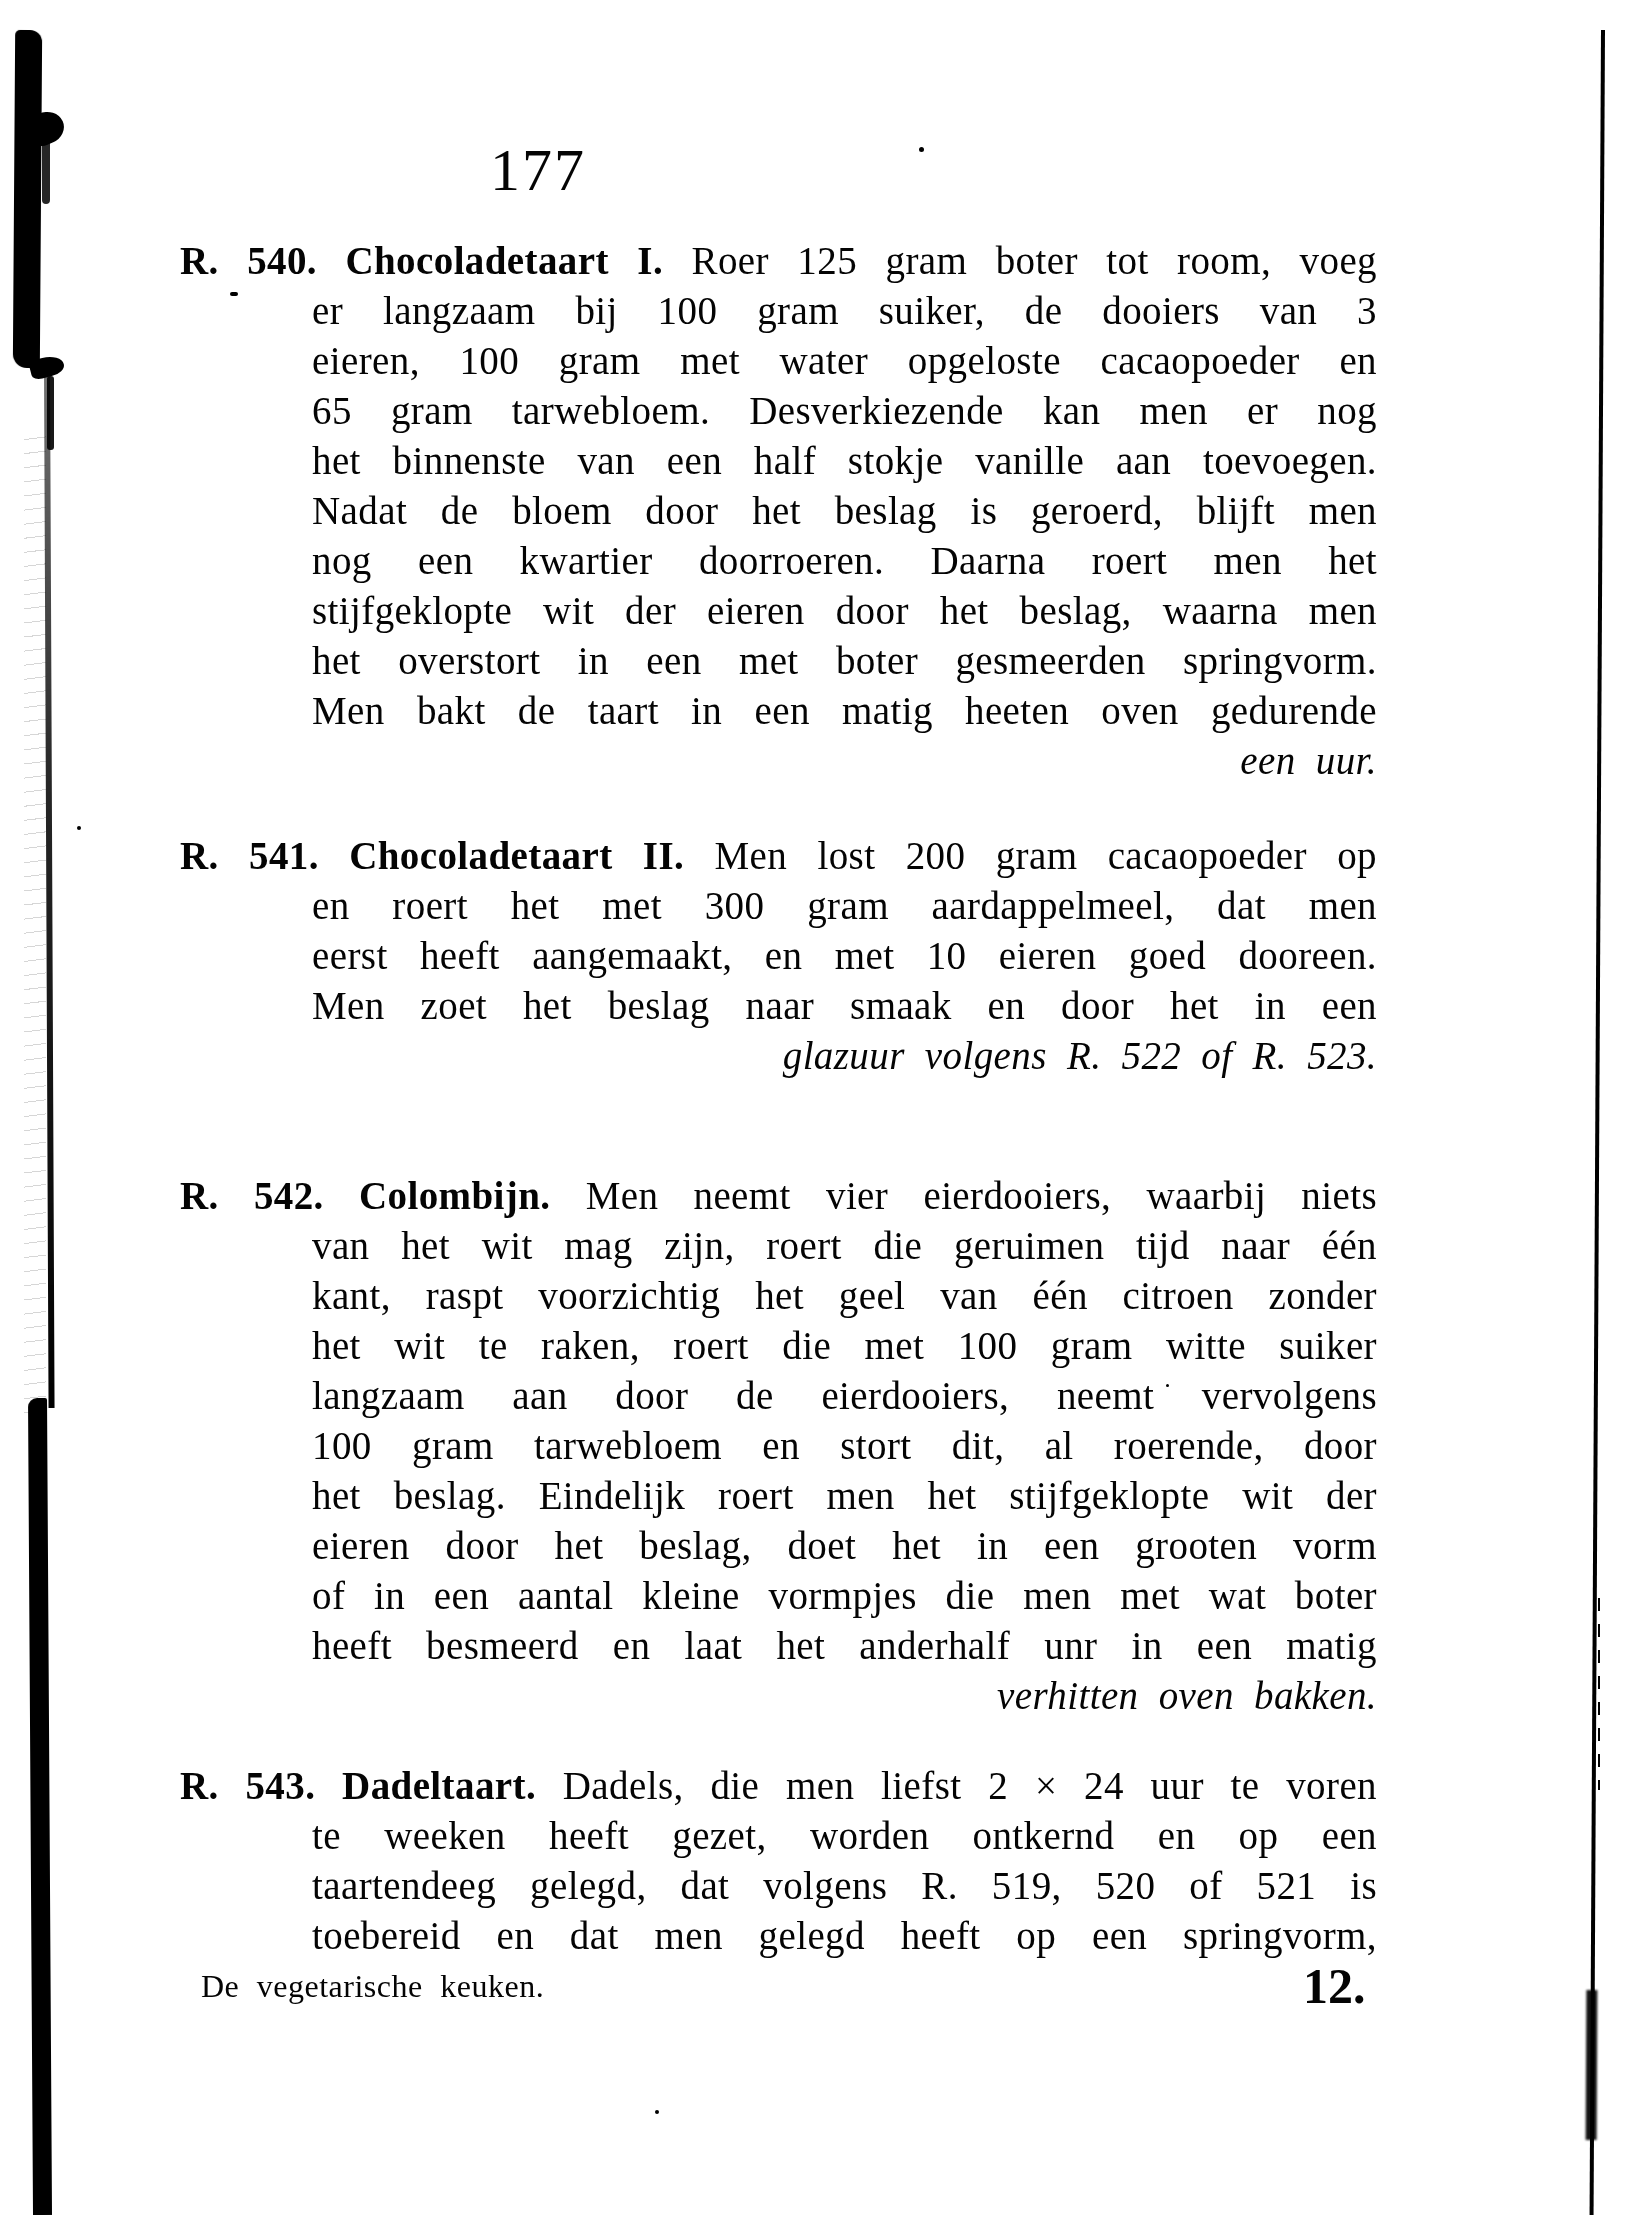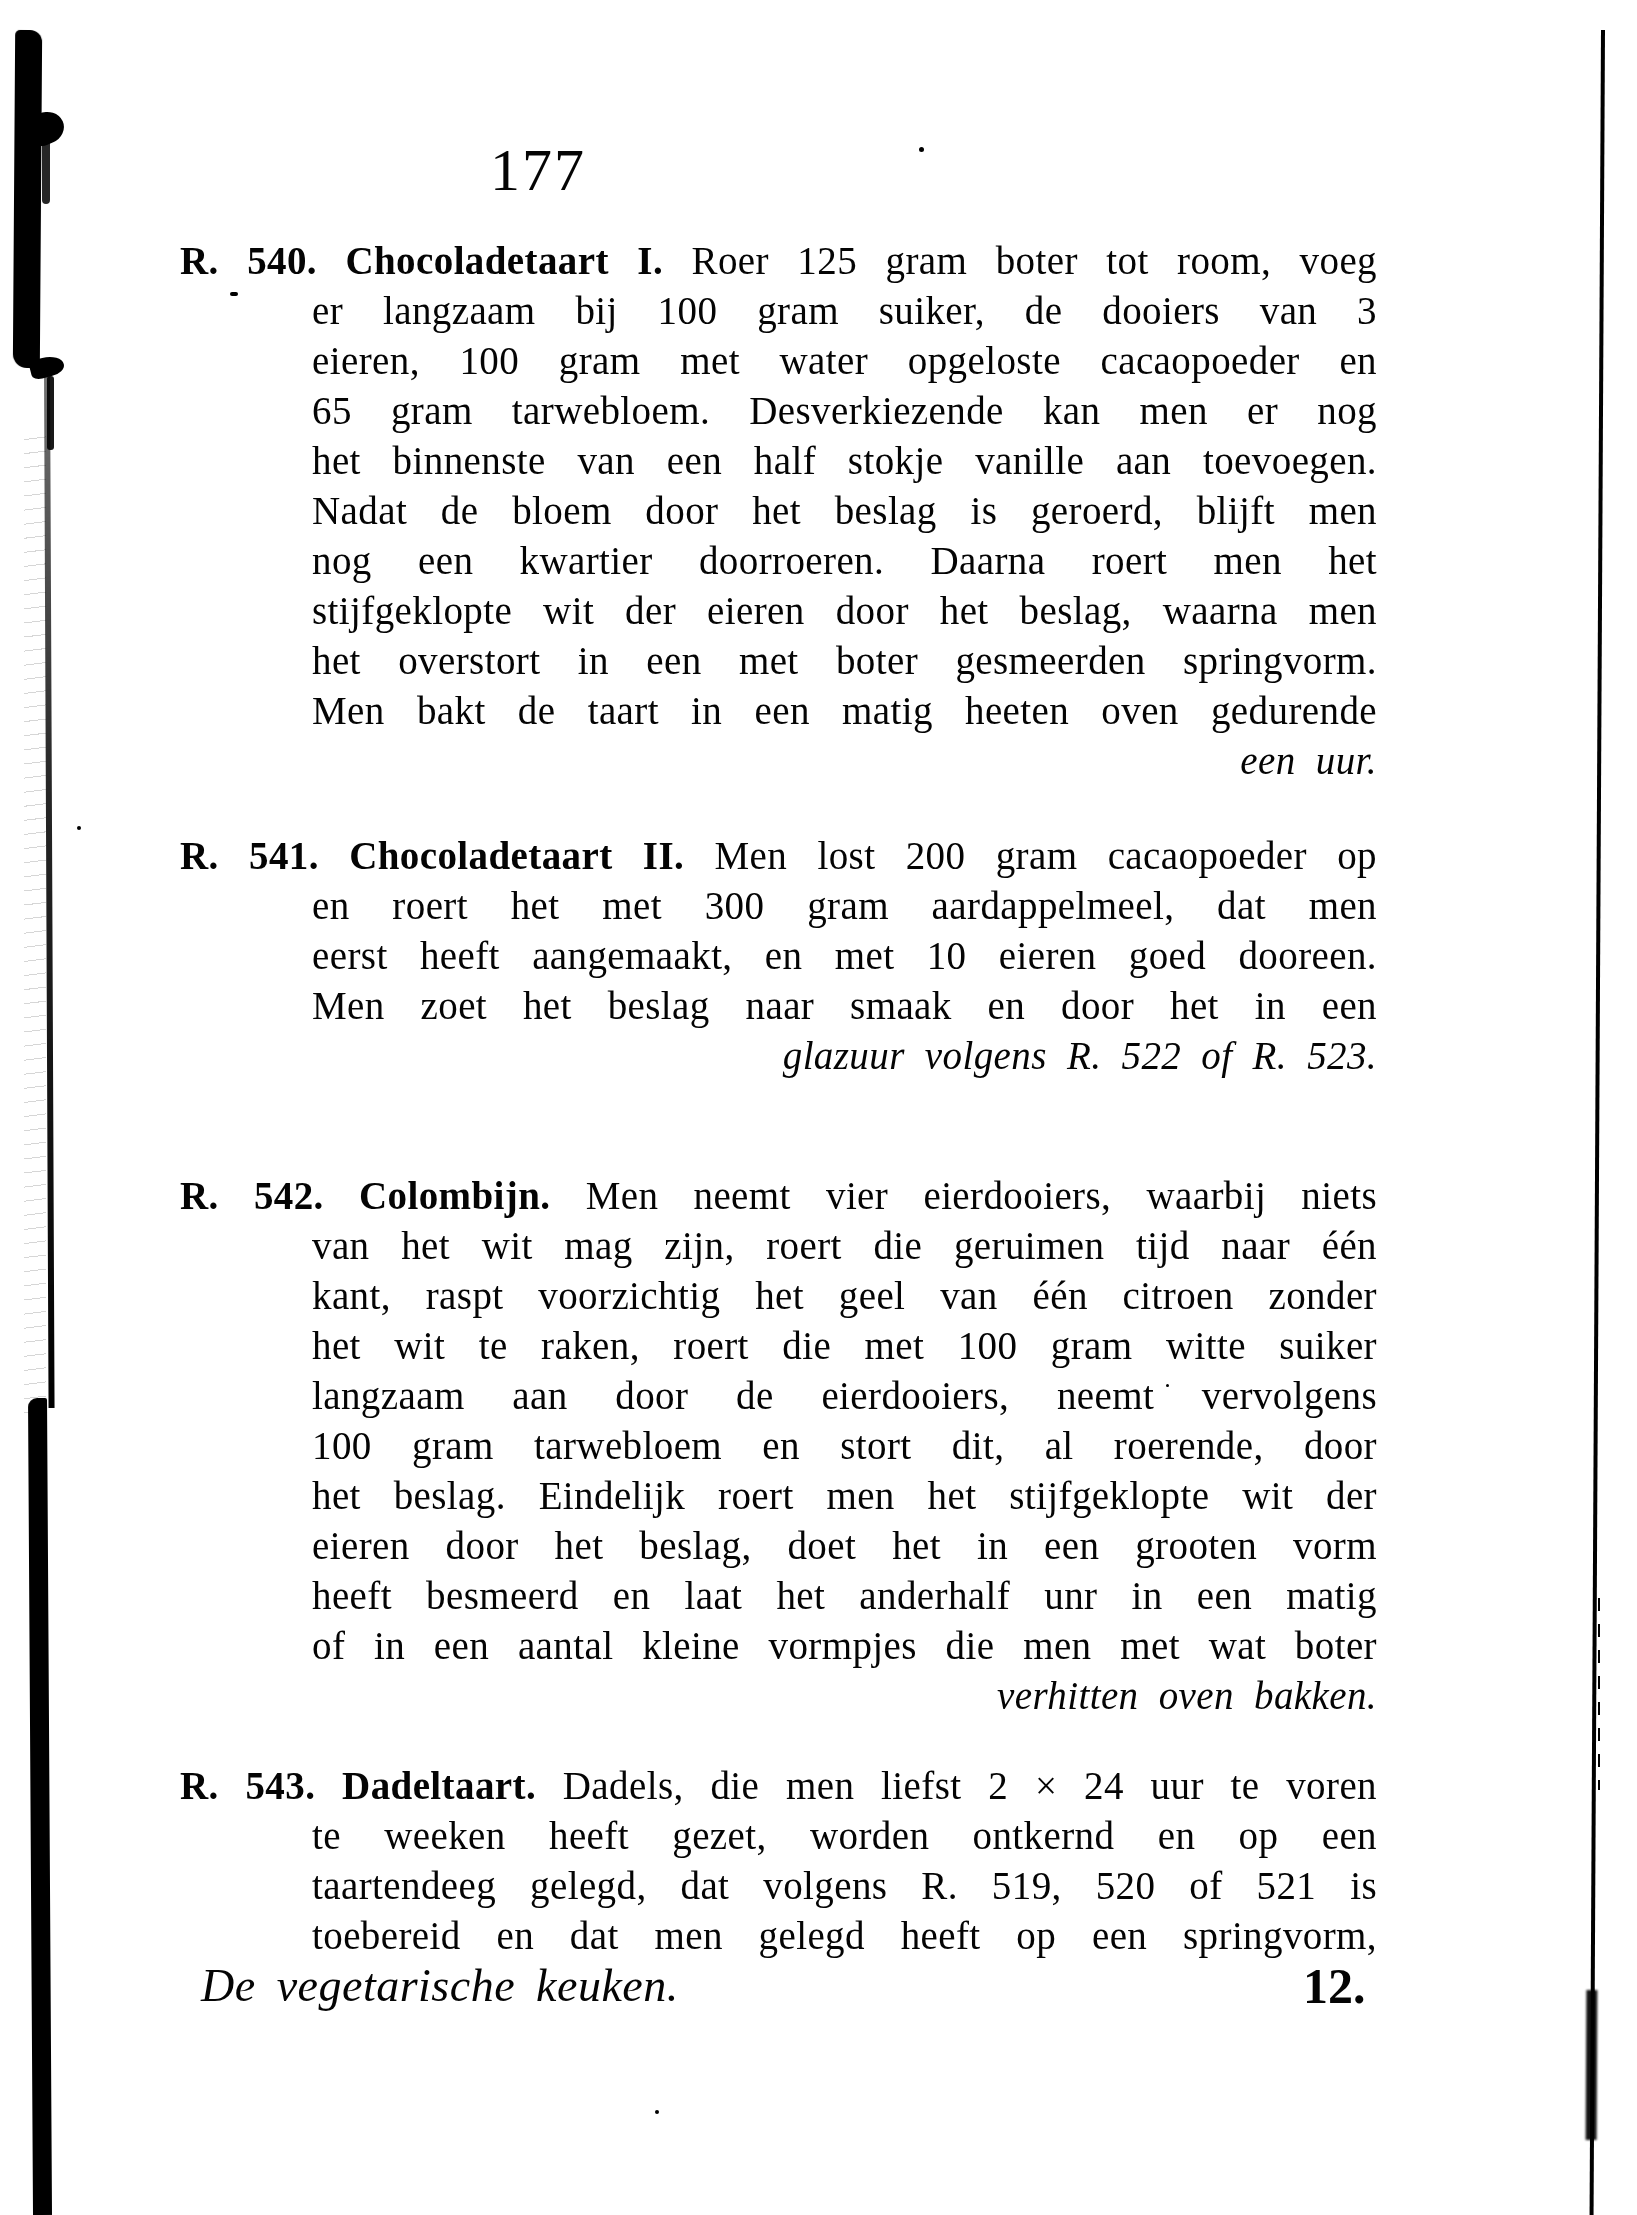--- a/index.html
+++ b/index.html
@@ -23,21 +23,21 @@
   .line{
     text-align:justify;text-align-last:justify;
     word-spacing:2px;
   }
   .line.cont{margin-left:132px;}
   .line.short{text-align:right;text-align-last:auto;word-spacing:10px;font-style:italic;}
   .b{font-weight:700;}
 
   .footer-title{
     position:absolute;left:201px;top:1963px;
-    font-size:46px;line-height:46px;font-style:italic;word-spacing:9px;letter-spacing:0.5px;
+    font-size:32px;line-height:46px;word-spacing:9px;letter-spacing:0.5px;
   }
   .footer-num{
     position:absolute;left:1303px;top:1963px;
     font-size:50px;line-height:46px;font-weight:700;
   }
 
   
   .art{position:absolute;background:#000;}
   .bind-bar-top{left:14px;top:30px;width:27px;height:338px;border-radius:5px 12px 9px 14px;transform:rotate(0.4deg);filter:blur(0.4px);}
   .bind-hook-1{left:28px;top:112px;width:36px;height:32px;border-radius:45% 60% 55% 40%;transform:rotate(-24deg);}
@@ -116,22 +116,22 @@
 
   <div class="recipe" style="top:1171px">
     <div class="line first"><span class="b">R. 542.</span> <span class="b">Colombijn.</span> <span>Men neemt vier eierdooiers, waarbij niets</span></div>
     <div class="line cont">van het wit mag zijn, roert die geruimen tijd naar één</div>
     <div class="line cont">kant, raspt voorzichtig het geel van één citroen zonder</div>
     <div class="line cont">het wit te raken, roert die met 100 gram witte suiker</div>
     <div class="line cont">langzaam aan door de eierdooiers, neemt vervolgens</div>
     <div class="line cont">100 gram tarwebloem en stort dit, al roerende, door</div>
     <div class="line cont">het beslag. Eindelijk roert men het stijfgeklopte wit der</div>
     <div class="line cont">eieren door het beslag, doet het in een grooten vorm</div>
+    <div class="line cont">of in een aantal kleine vormpjes die men met wat boter</div>
     <div class="line cont">heeft besmeerd en laat het anderhalf unr in een matig</div>
-    <div class="line cont">of in een aantal kleine vormpjes die men met wat boter</div>
     <div class="line cont short">verhitten oven bakken.</div>
   </div>
 
   <div class="recipe" style="top:1761px">
     <div class="line first"><span class="b">R. 543.</span> <span class="b">Dadeltaart.</span> <span>Dadels, die men liefst 2 × 24 uur te voren</span></div>
     <div class="line cont">te weeken heeft gezet, worden ontkernd en op een</div>
     <div class="line cont">taartendeeg gelegd, dat volgens R. 519, 520 of 521 is</div>
     <div class="line cont">toebereid en dat men gelegd heeft op een springvorm,</div>
   </div>
 

